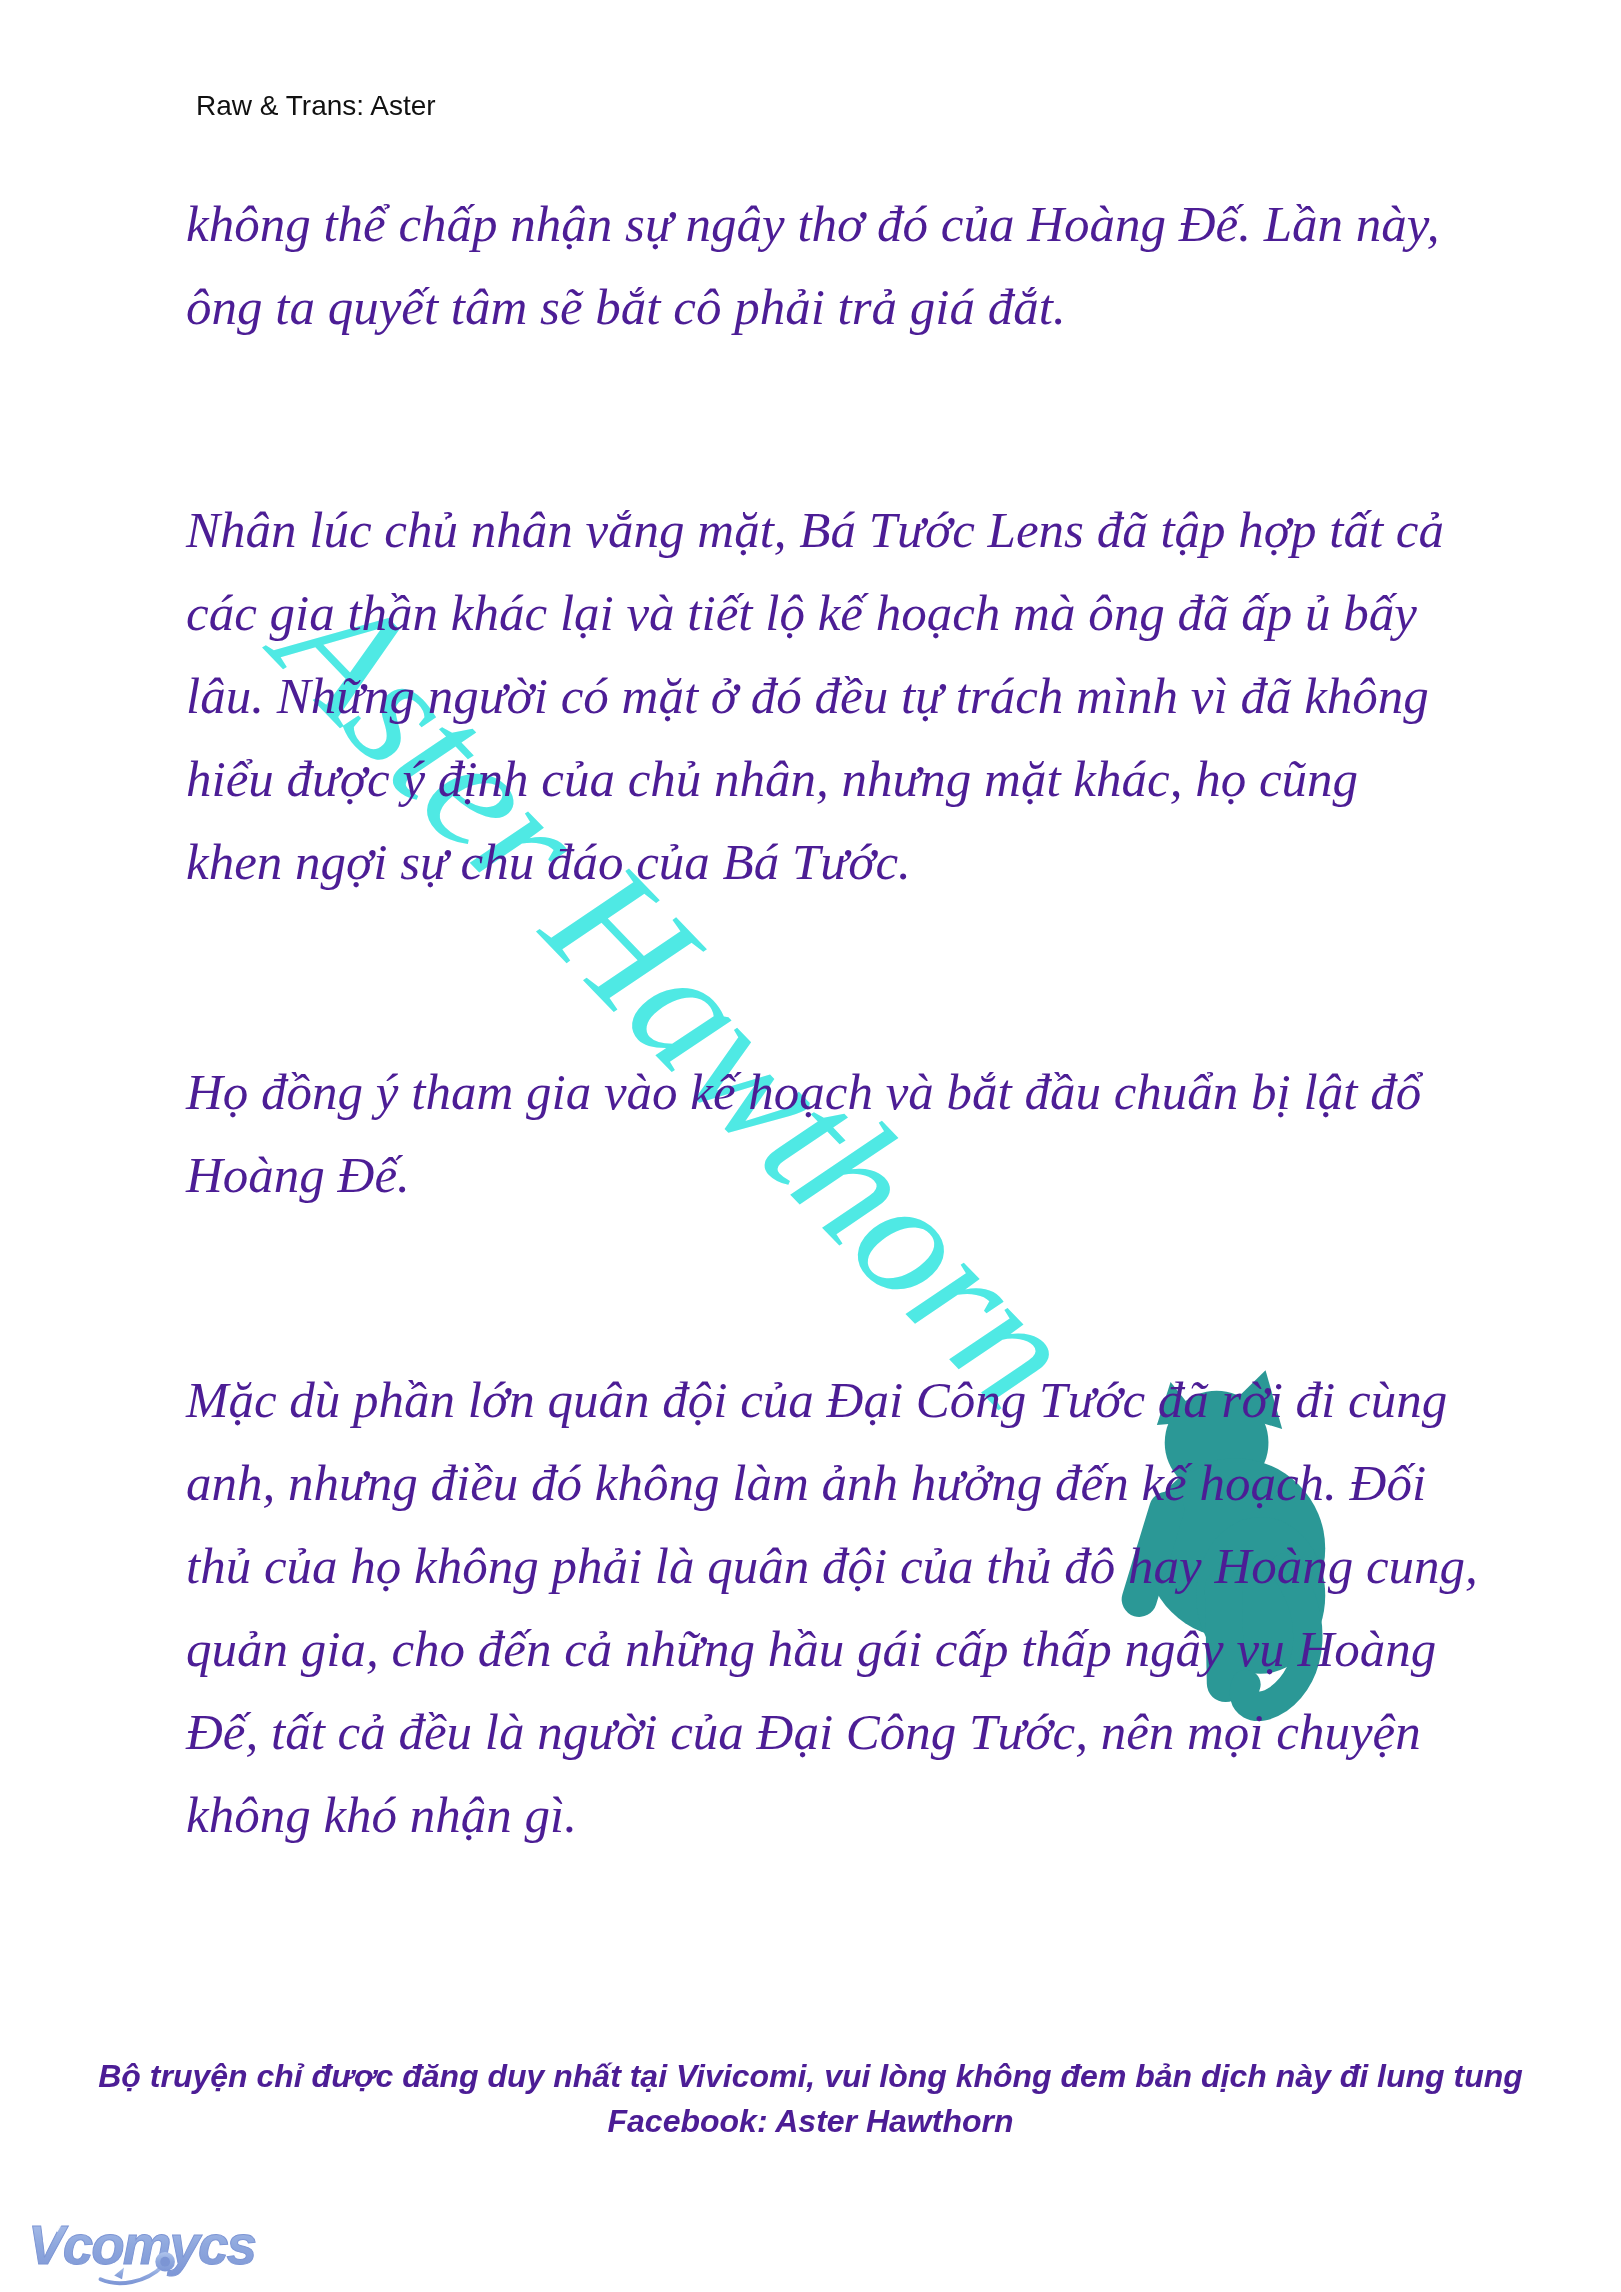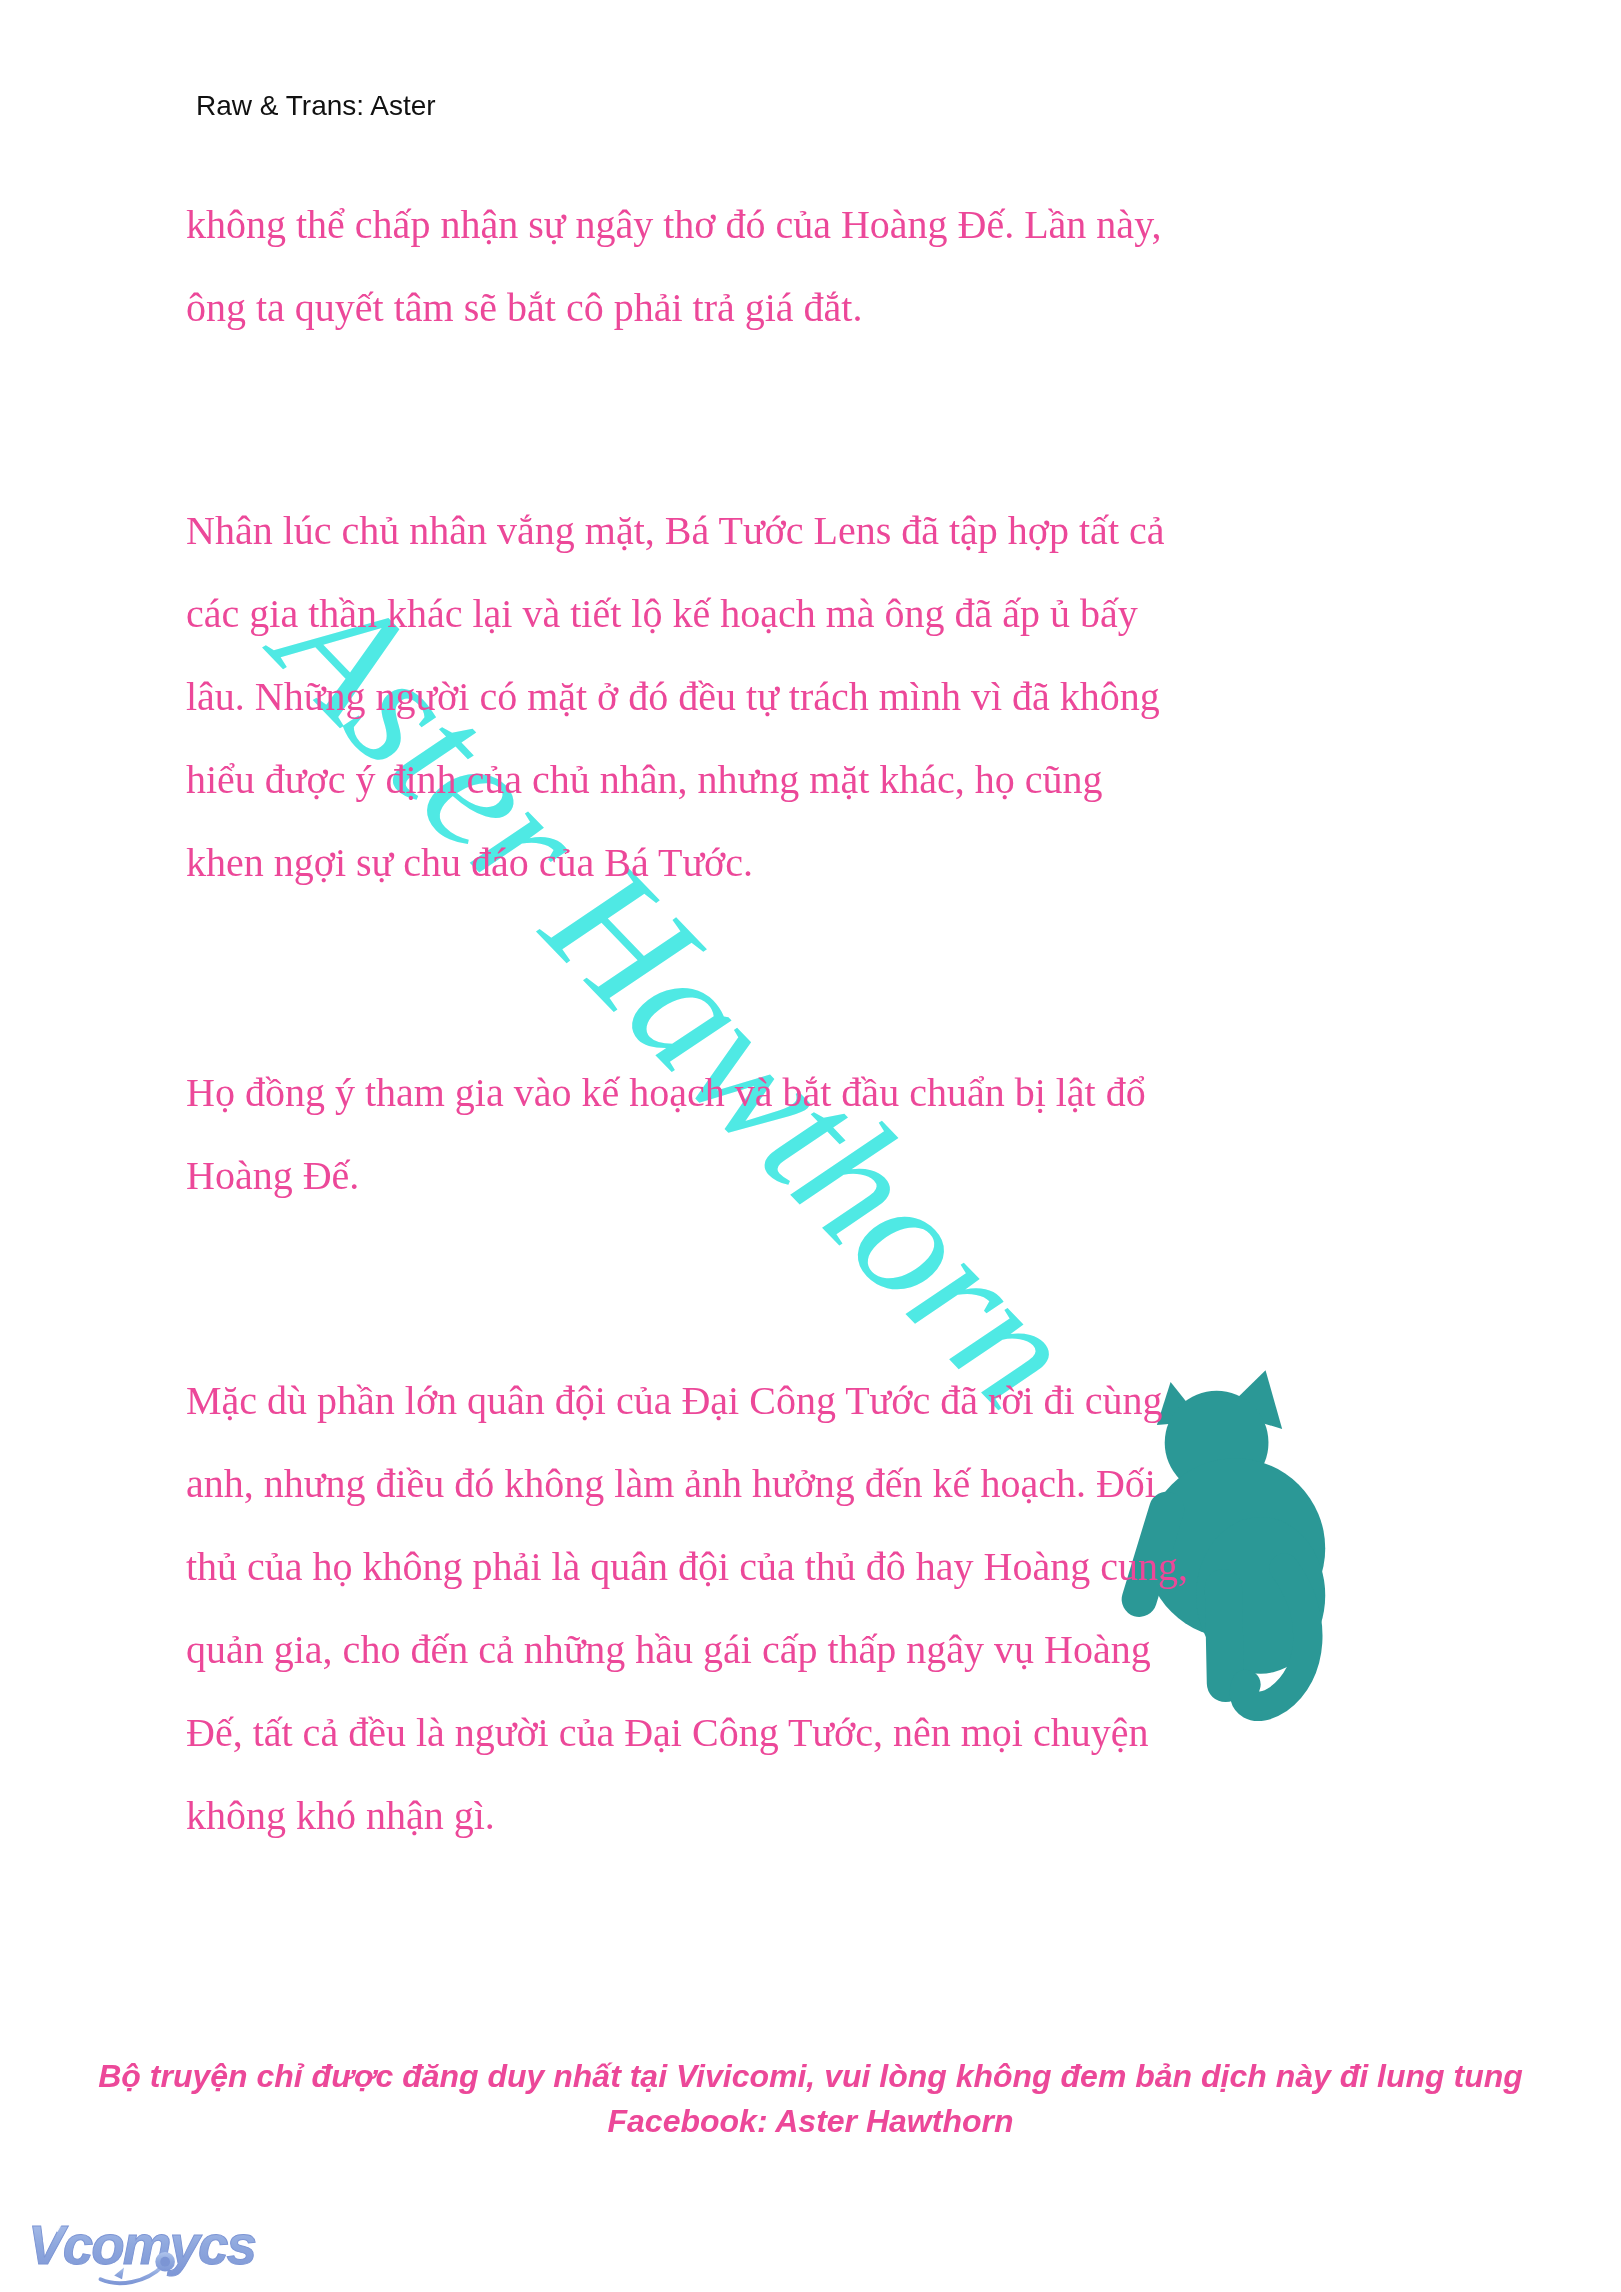--- a/index.html
+++ b/index.html
@@ -37,37 +37,38 @@
   
   .cat{
     position:absolute;left:1106px;top:1360px;
     width:230px;height:368px;
     z-index:2;
   }
 
   
   .body-text{
     position:absolute;left:186px;top:183px;width:1264px;
-    font-size:40px;line-height:83px;color:#ec4899;
+    font-size:51px;line-height:83px;color:#4c1d95;
     z-index:3;
+    font-style:italic;
   }
   .para{margin:0 0 140px 0;}
   .para.gap-2{margin-bottom:147px;}
   .para.gap-3{margin-bottom:142px;}
   .para.last{margin-bottom:0;}
   .tline{white-space:nowrap;}
 
   
   .footer-note{
     position:absolute;left:0;top:2054px;width:1621px;
     text-align:center;
     font-family:"Liberation Sans", sans-serif;
     font-style:italic;font-weight:bold;
     font-size:32px;line-height:45px;
-    color:#ec4899;
+    color:#4c1d95;
     z-index:3;
   }
 
   
   .logo{
     position:absolute;left:19.6px;top:2201px;
     width:255px;height:93px;
     z-index:3;
   }
 </style>

